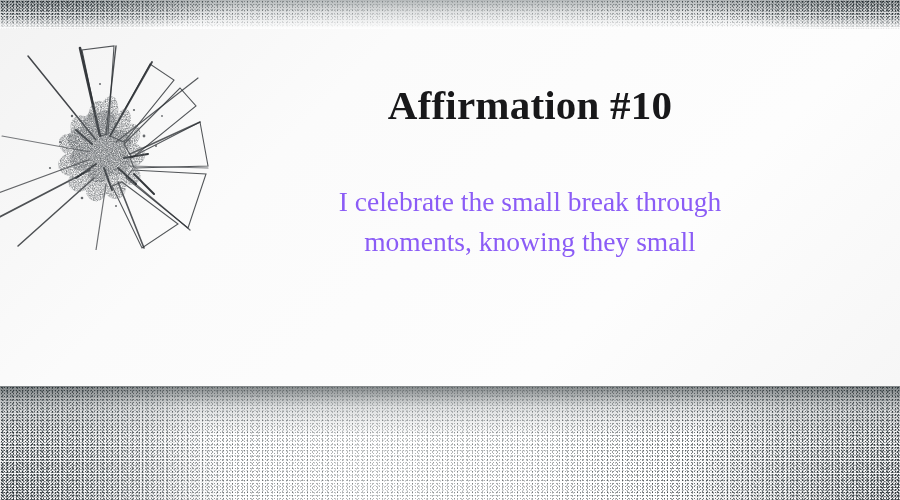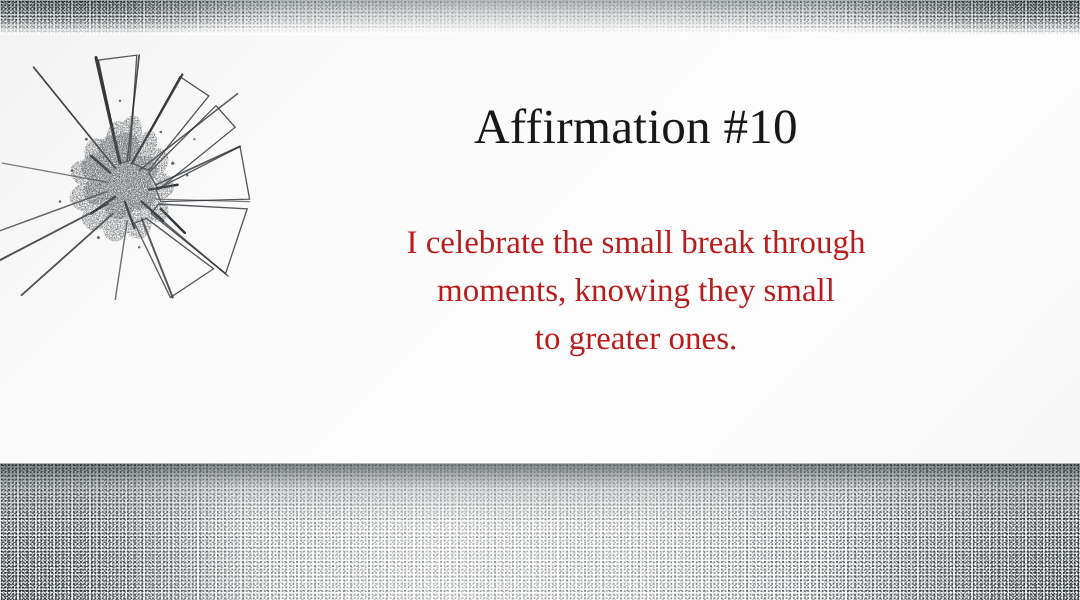--- a/index.html
+++ b/index.html
@@ -164,33 +164,33 @@
     text-align: center;
     color: #1a1a1a;
   }
   .title {
     position: absolute;
     left: 0;
     top: 56px;
     width: 100%;
     font-size: 41px;
     line-height: 1;
-    font-weight: 400;
+    font-weight: 700;
     letter-spacing: 0.2px;
     color: #18181a;
   }
   .body-lines {
     position: absolute;
     left: 0;
     top: 153px;
     width: 100%;
     font-size: 27.5px;
     line-height: 40px;
     font-weight: 400;
-    color: #b91c1c;
+    color: #8b5cf6;
   }
   .body-lines div { white-space: nowrap; }
 </style>
 </head>
 <body>
 
 <div class="slide">
 
   <div class="band band-top">
     <div class="band-shade"></div>
@@ -284,21 +284,20 @@
           <circle cx="116" cy="66" r="1"></circle>
       </g>
     </svg>
   </div>
 
   <div class="text-block">
     <div class="title">Affirmation #10</div>
     <div class="body-lines">
       <div>I celebrate the small break through</div>
       <div>moments, knowing they small</div>
-      <div>to greater ones.</div>
     </div>
   </div>
 
   <div class="band band-bottom">
     <div class="band-shade"></div>
     <div class="speckle sp-a m-bot"></div>
     <div class="speckle sp-b m-bot"></div>
     <div class="speckle sp-c m-bot-dark"></div>
   </div>
 

